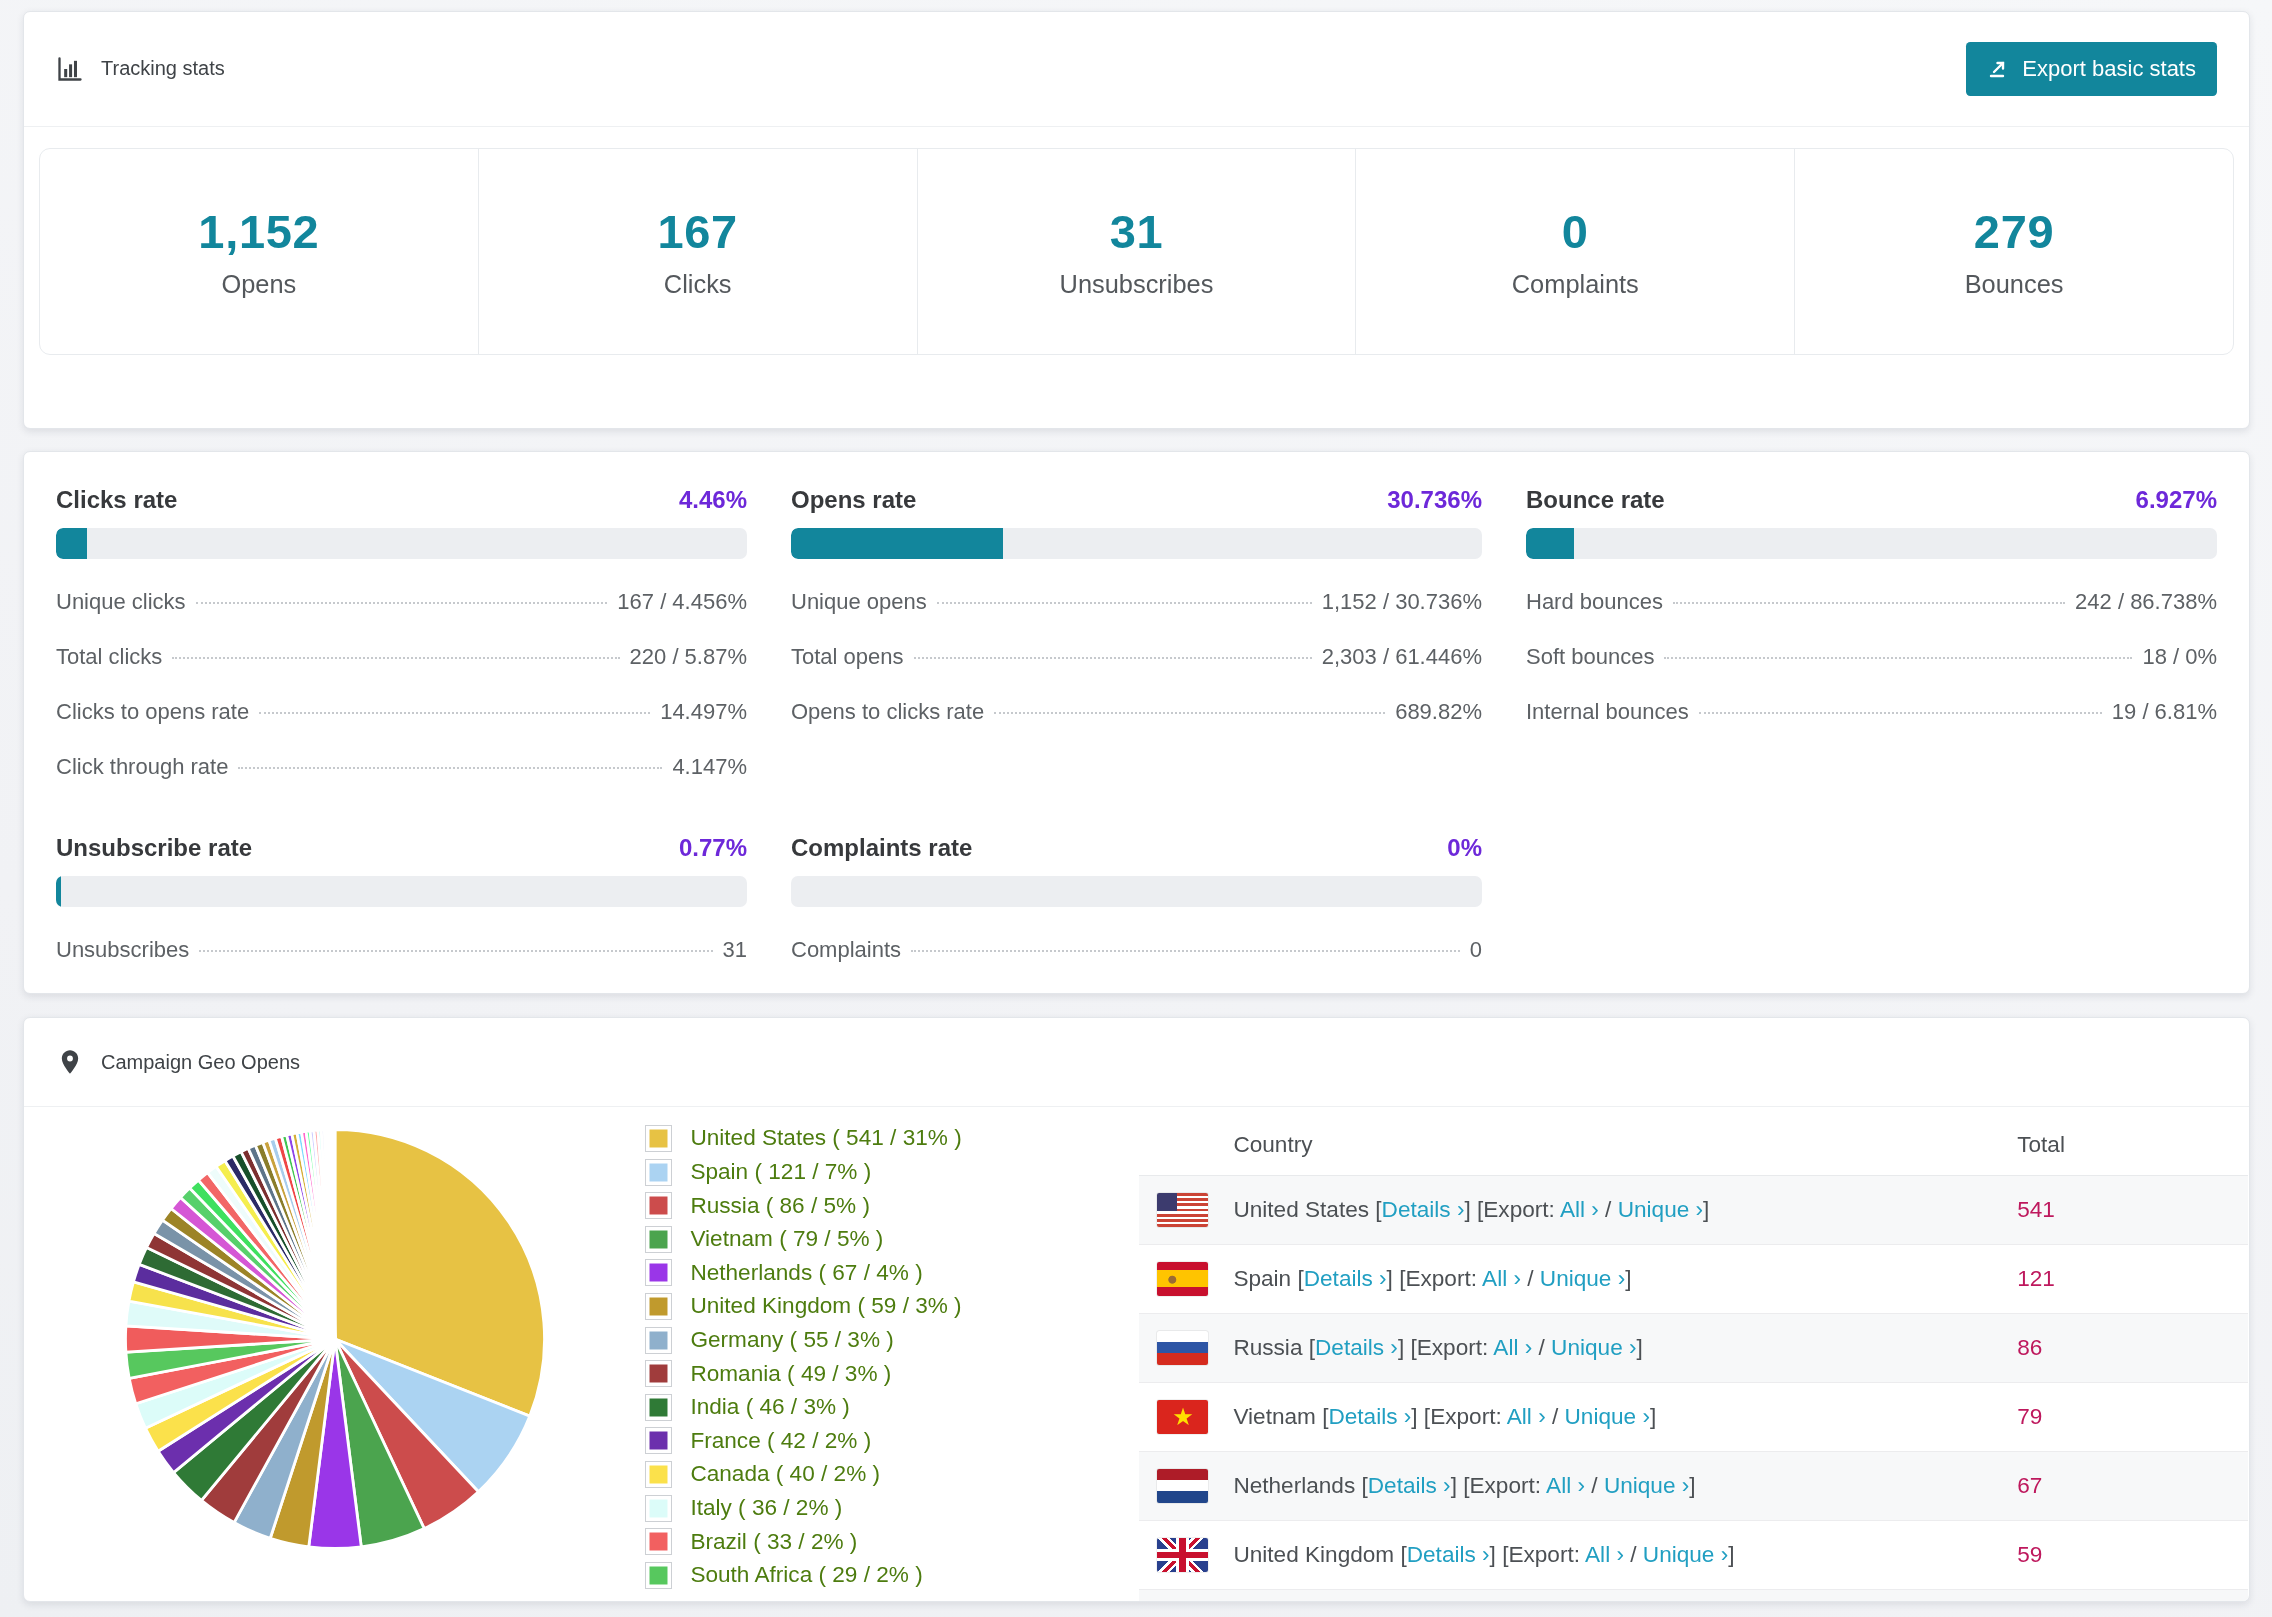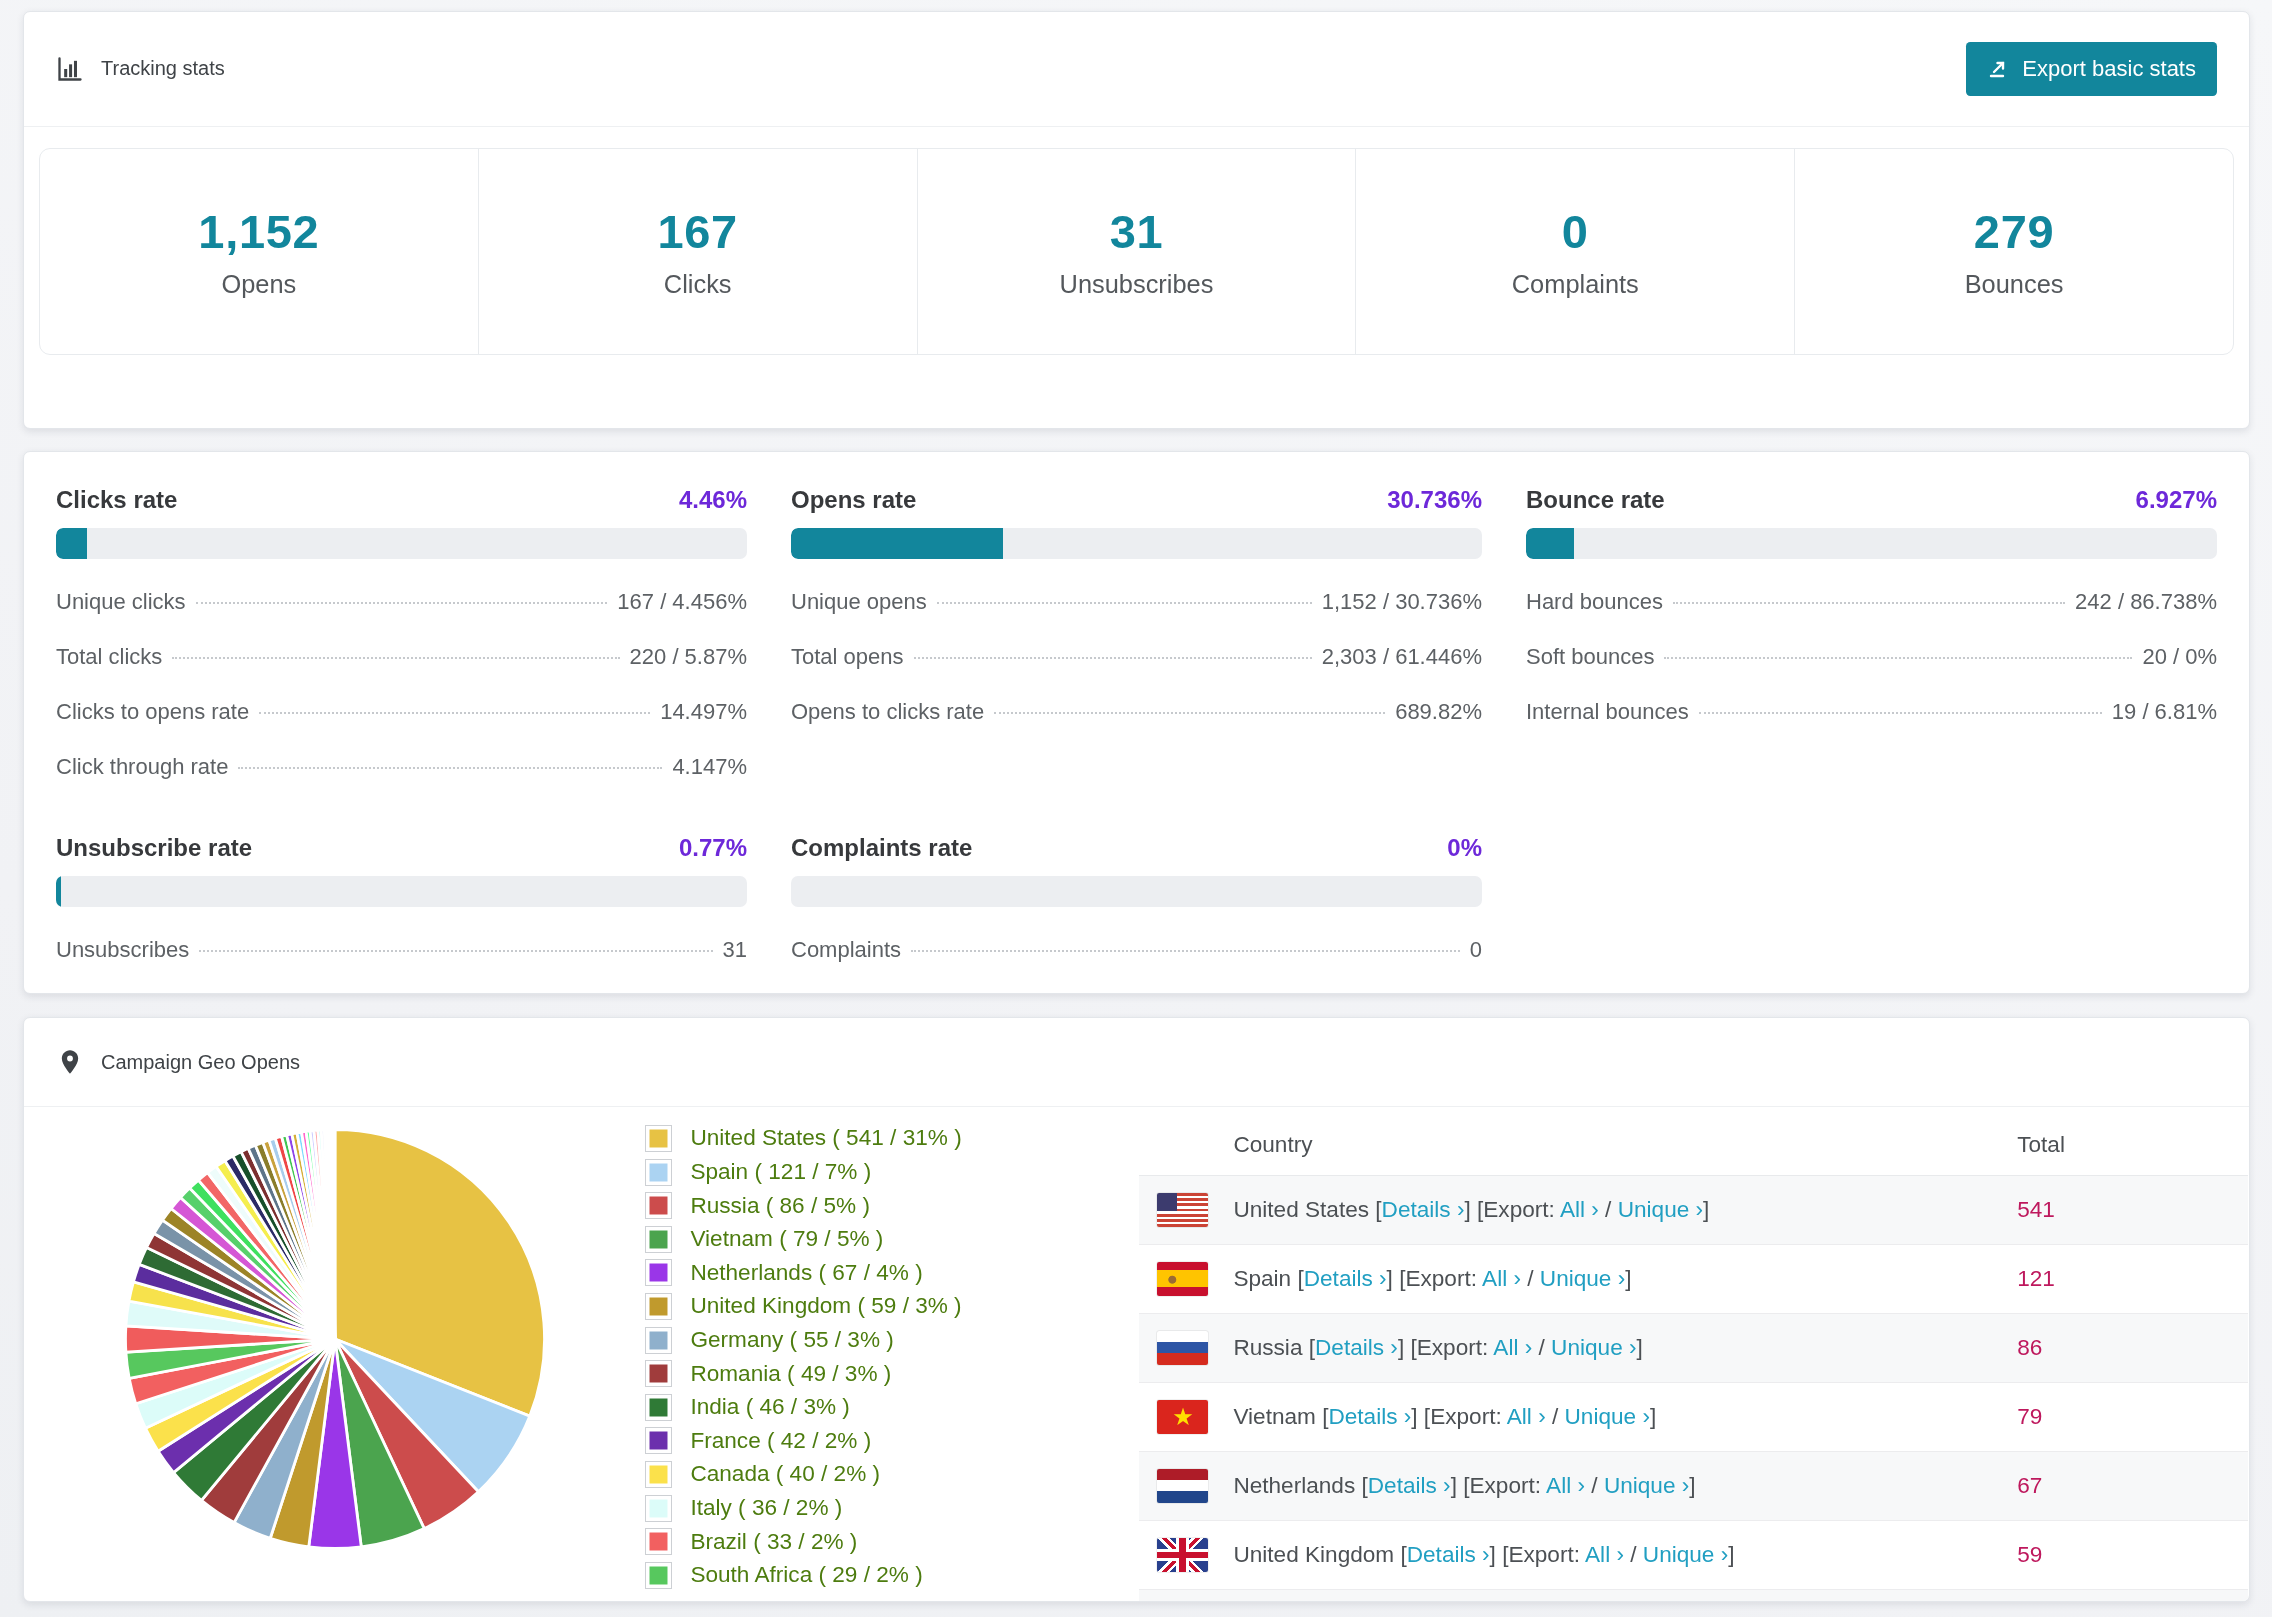--- a/index.html
+++ b/index.html
@@ -225,21 +225,21 @@
             <i class="fill" style="width: 6.927%;"></i>
           </div>
           <div class="rate-row">
             <span class="lbl">Hard bounces</span>
             <span class="leader"></span>
             <span class="val">242 / 86.738%</span>
           </div>
           <div class="rate-row">
             <span class="lbl">Soft bounces</span>
             <span class="leader"></span>
-            <span class="val">20 / 0%</span>
+            <span class="val">18 / 0%</span>
           </div>
           <div class="rate-row">
             <span class="lbl">Internal bounces</span>
             <span class="leader"></span>
             <span class="val">19 / 6.81%</span>
           </div>
         </article>
       </div>
     <div class="rates-grid" id="rates-row2">
         <article class="rate-panel">

